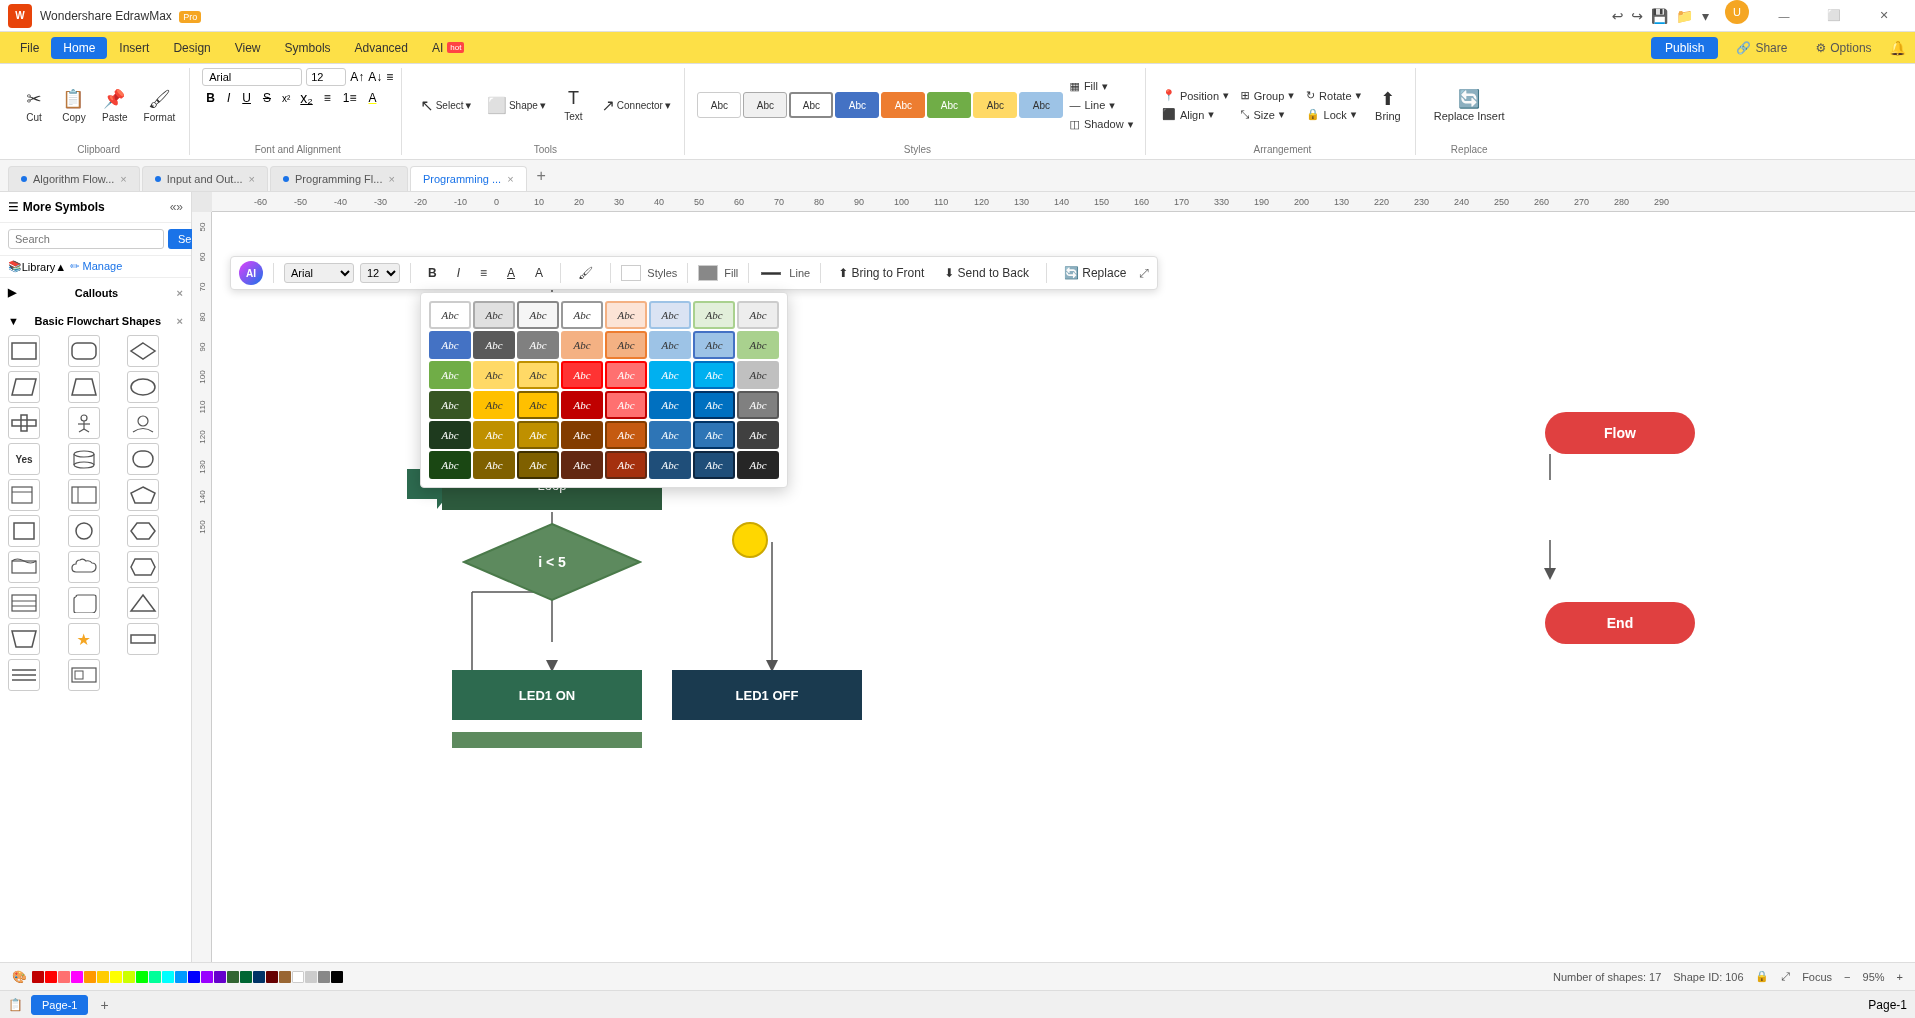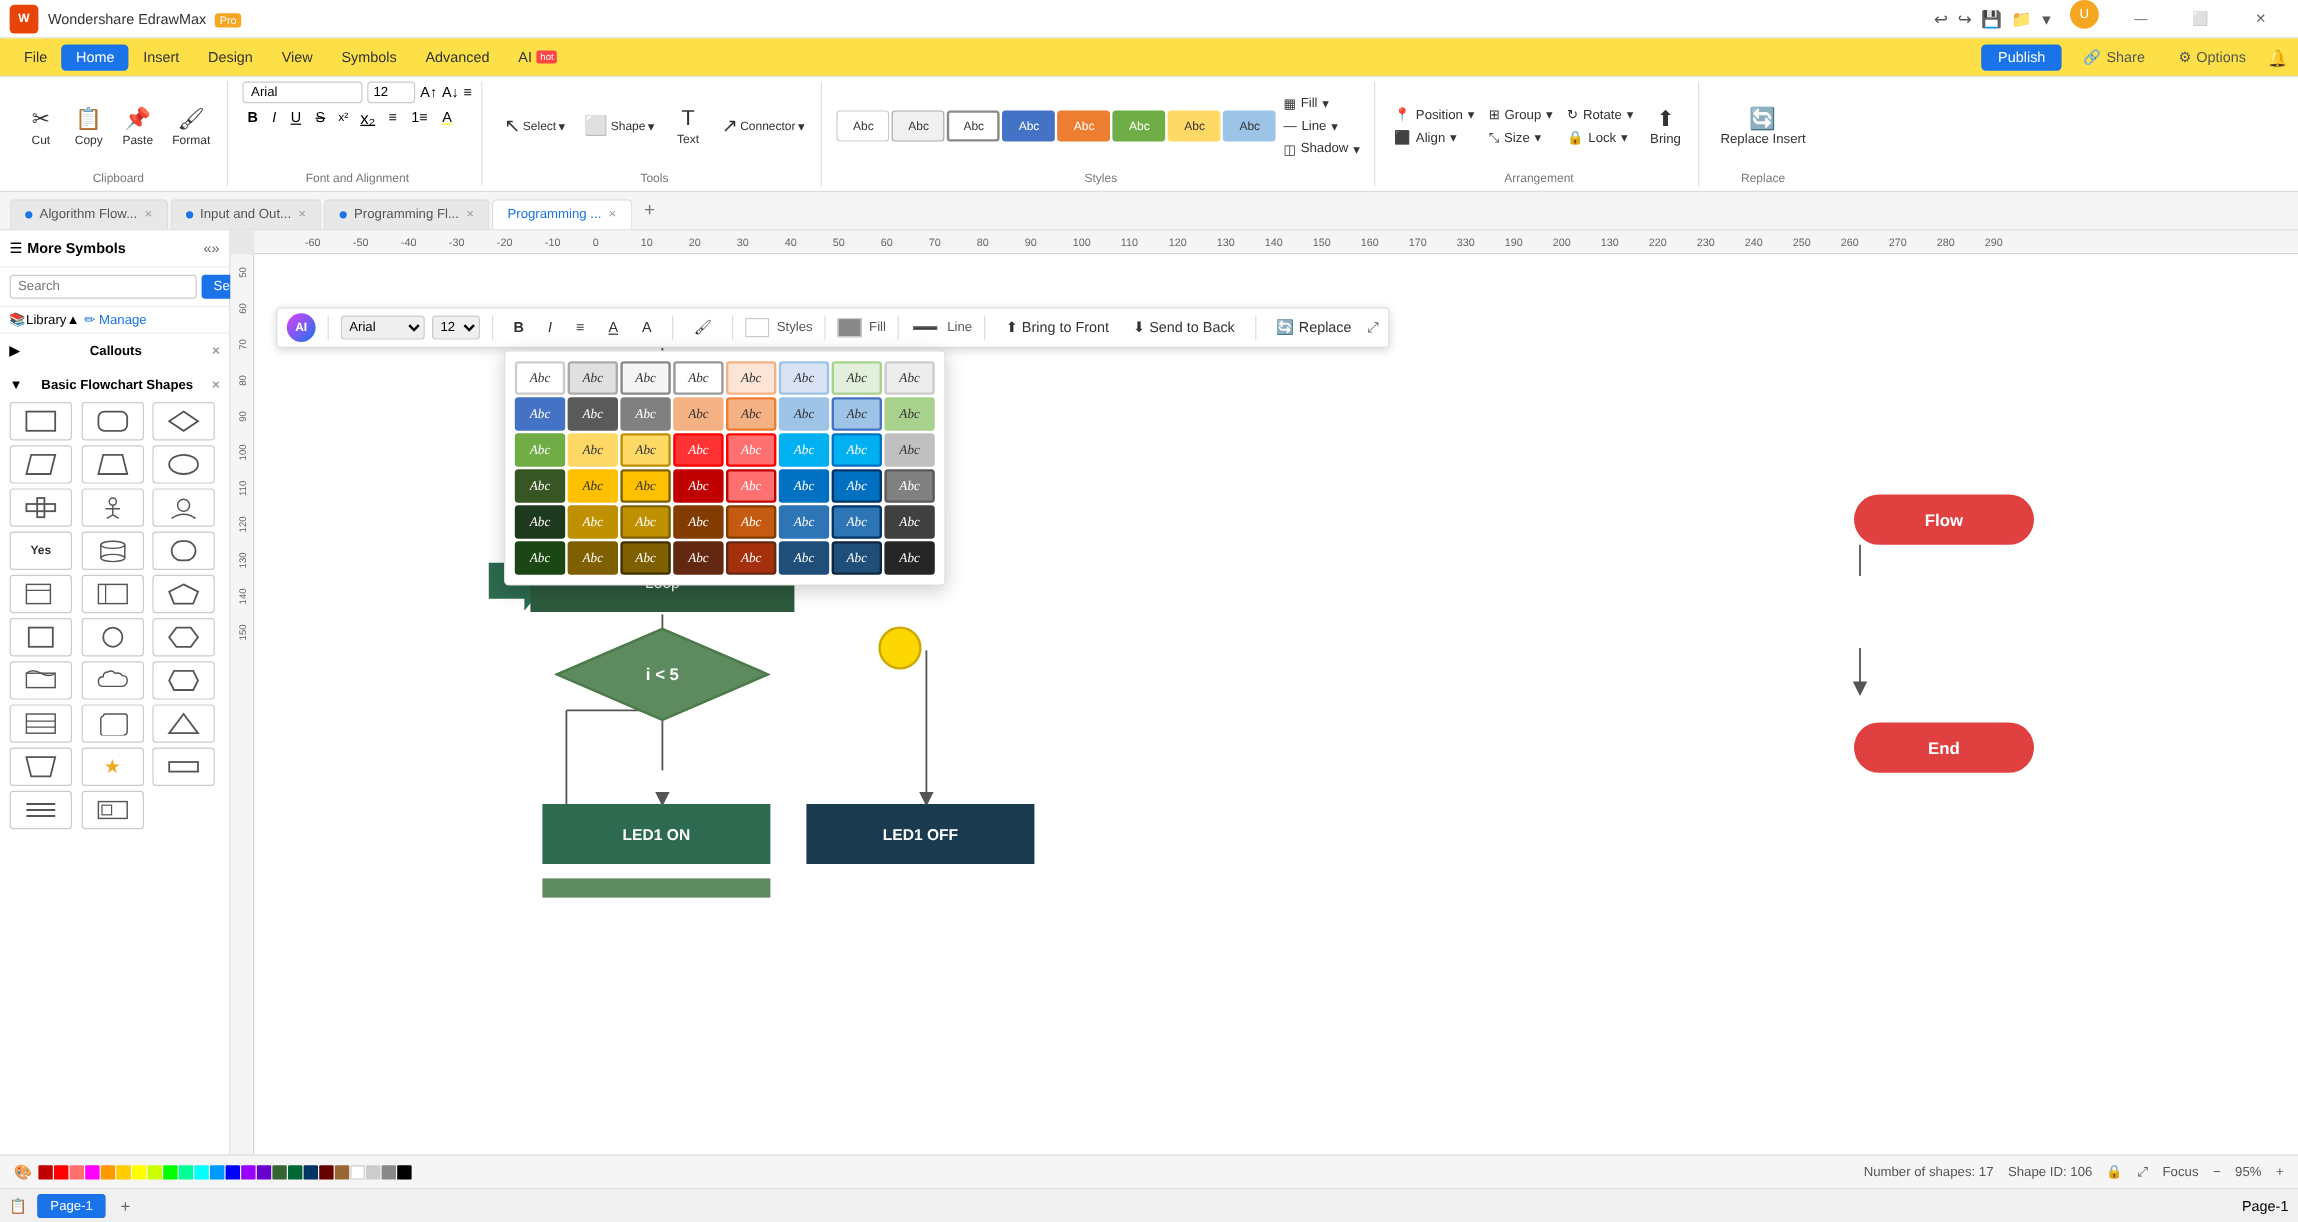--- a/index.html
+++ b/index.html
@@ -153,21 +153,21 @@
     #sidebar-header .arrows { font-size: 12px; color: #666; cursor: pointer; }
     .search-row { display: flex; padding: 6px 8px; gap: 4px; border-bottom: 1px solid #eee; }
     .search-row input { flex: 1; border: 1px solid #ccc; border-radius: 3px; padding: 3px 6px; font-size: 11px; }
     .search-row button { background: #1a73e8; color: white; border: none; padding: 3px 8px; border-radius: 3px; cursor: pointer; font-size: 11px; }
     .library-row { display: flex; align-items: center; padding: 4px 8px; border-bottom: 1px solid #eee; font-size: 11px; }
     .library-row .manage { color: #1a73e8; cursor: pointer; margin-left: 4px; }
     .sidebar-section { padding: 4px 8px; }
     .section-header { display: flex; align-items: center; justify-content: space-between; padding: 4px 0; font-size: 11px; font-weight: 600; cursor: pointer; }
     .section-header .close-x { color: #999; cursor: pointer; }
     .shapes-grid { display: grid; grid-template-columns: repeat(3, 1fr); gap: 4px; padding: 4px 0; }
-    .shape-cell { width: 52px; height: 32px; border: 1px solid #ccc; border-radius: 3px; display: flex; align-items: center; justify-content: center; cursor: pointer; background: white; }
+    .shape-cell { width: 32px; height: 32px; border: 1px solid #ccc; border-radius: 3px; display: flex; align-items: center; justify-content: center; cursor: pointer; background: white; }
     .shape-cell svg { width: 28px; height: 20px; }
 
     
     #canvas-wrapper {
       flex: 1;
       position: relative;
       background: #e8e8e8;
       overflow: hidden;
     }
     #ruler-top {

